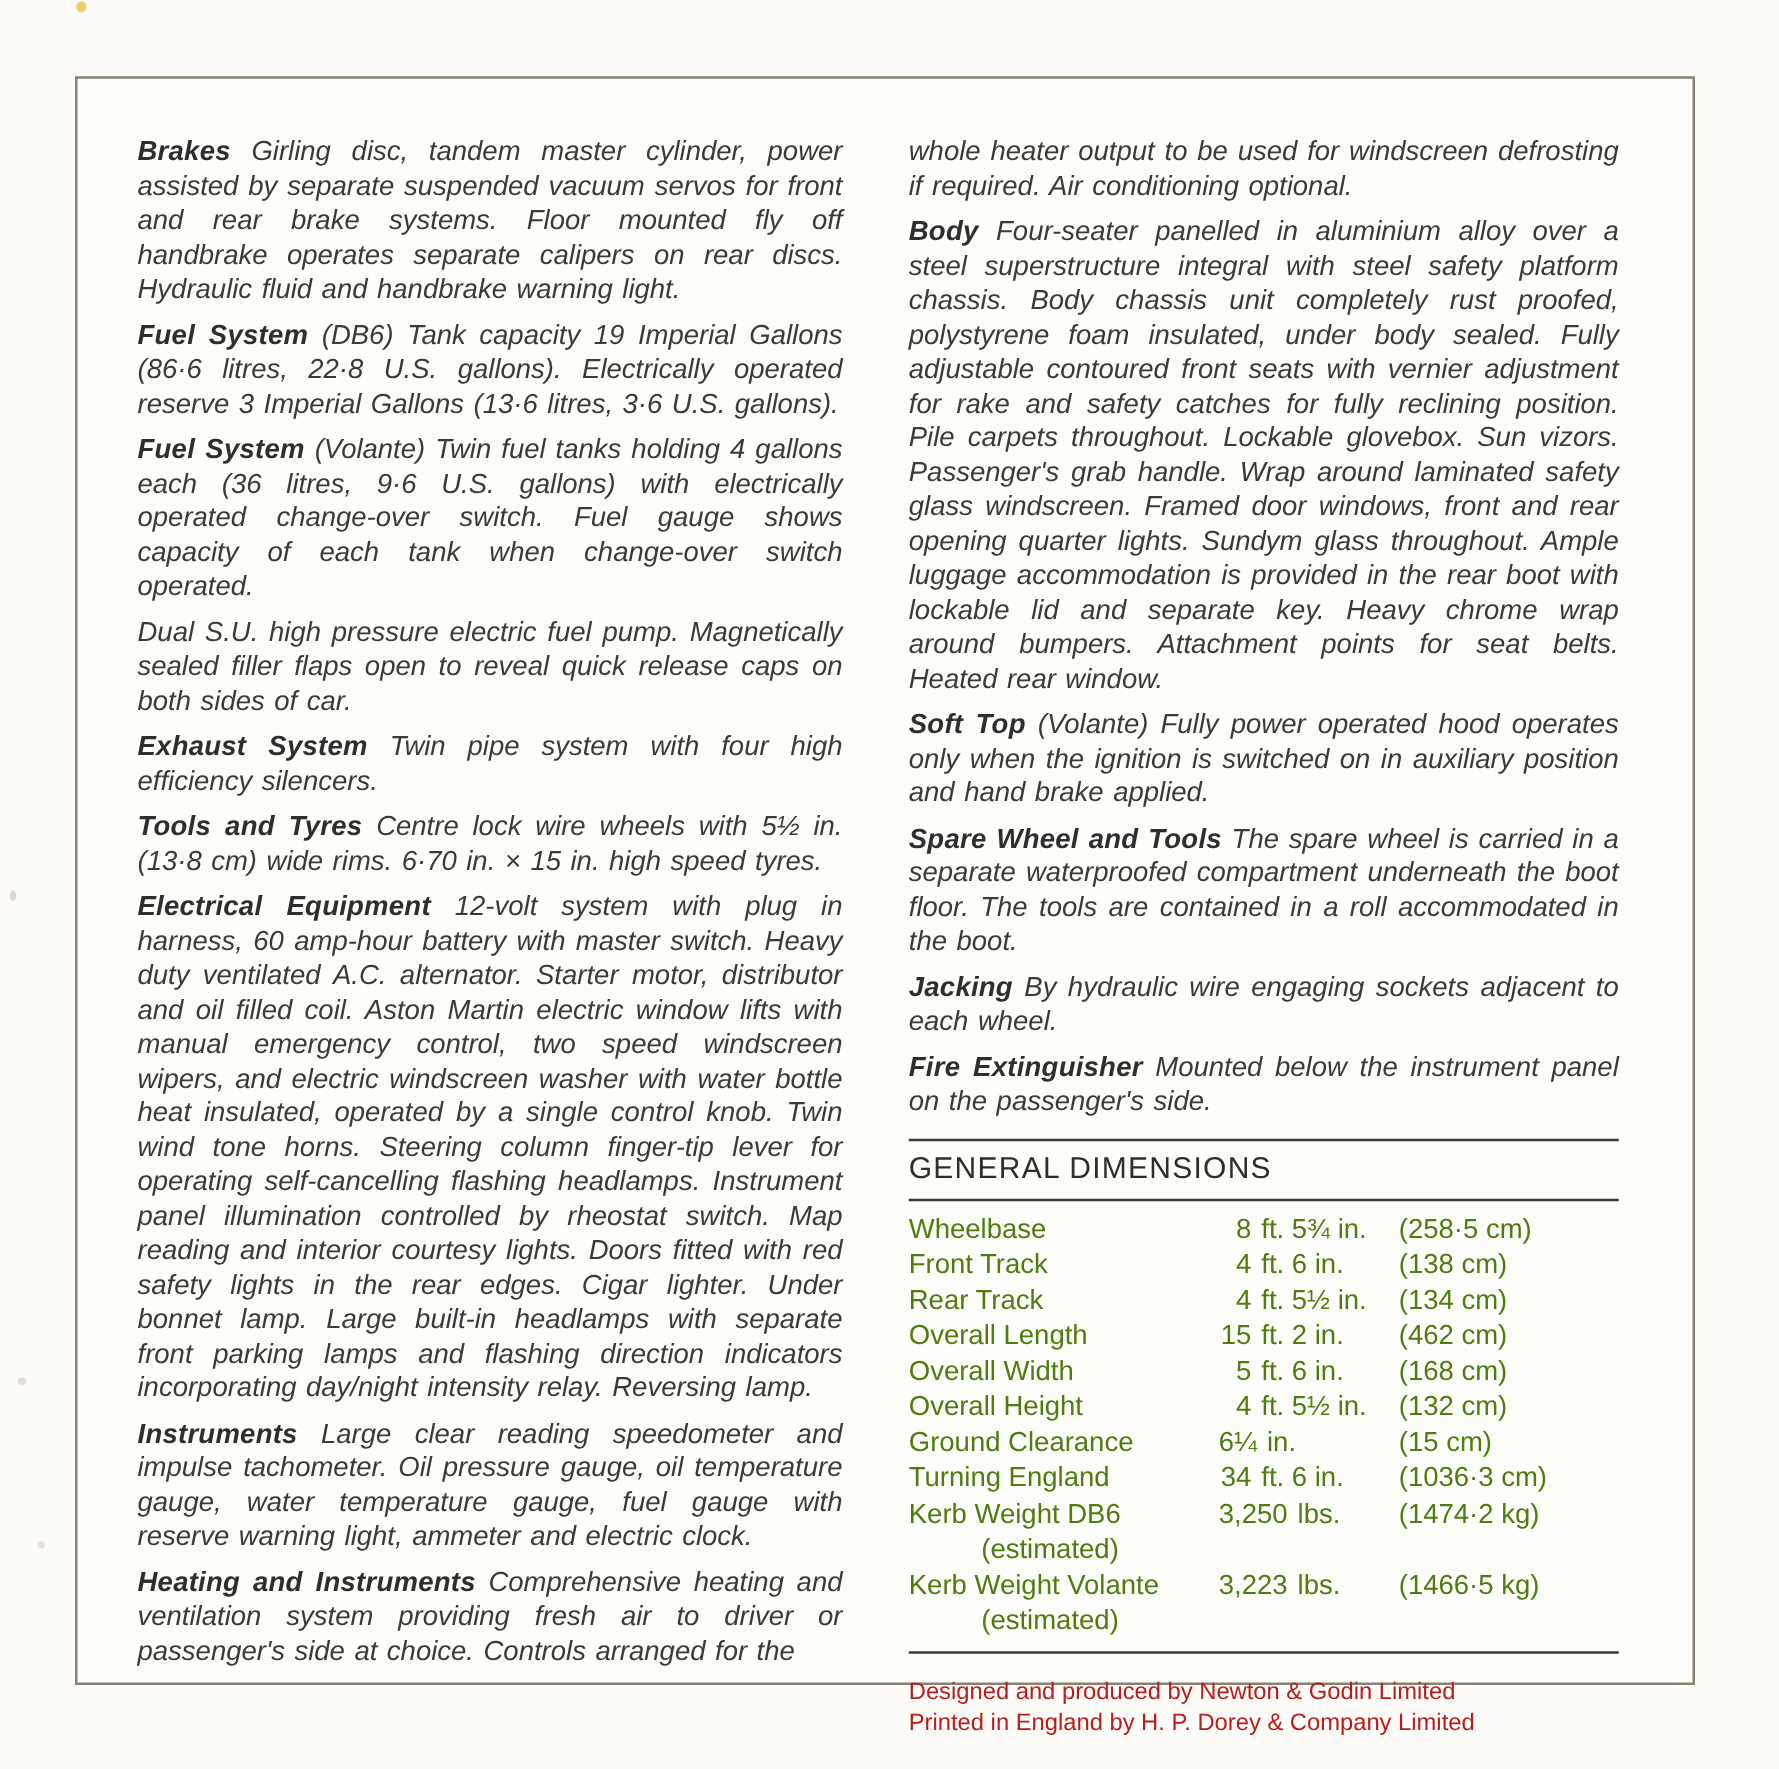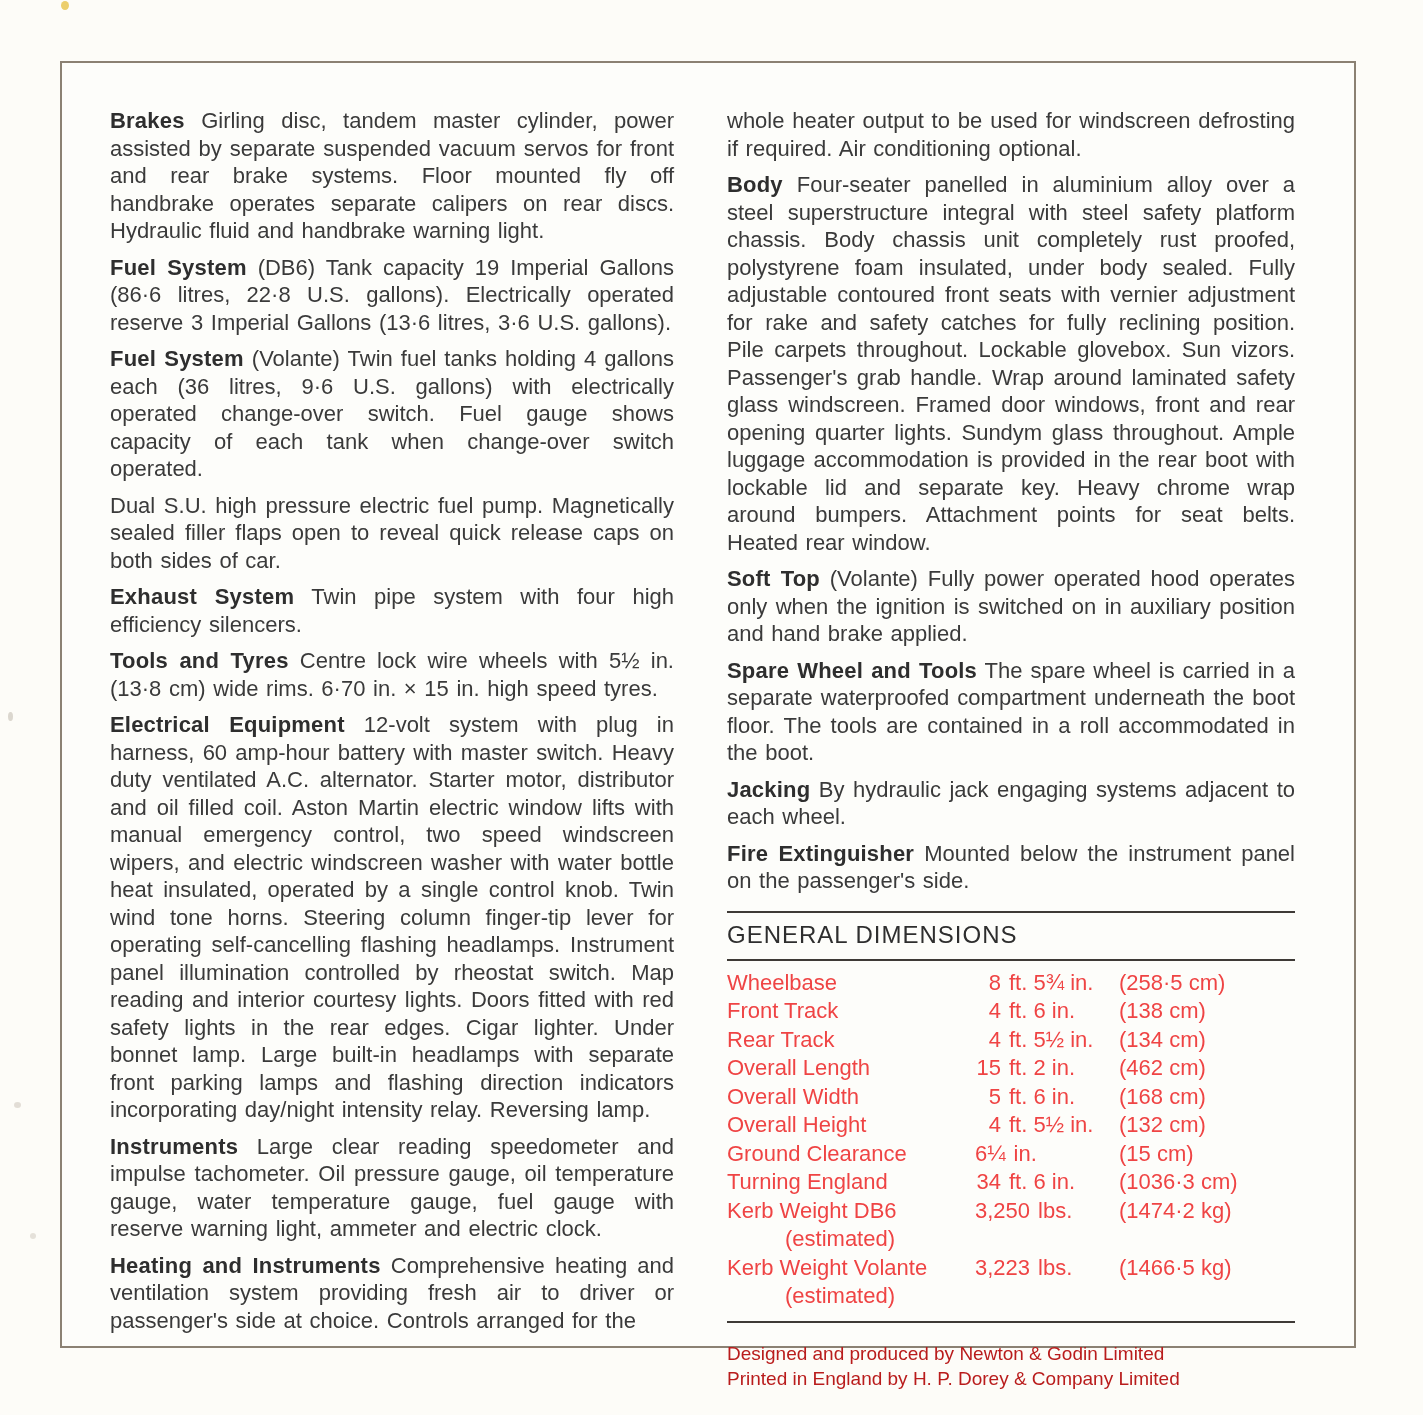--- a/index.html
+++ b/index.html
@@ -31,20 +31,21 @@
   }
   #col-left  { left: 48px;  width: 564px; }
   #col-right { left: 665px; width: 568px; }
   p.para {
     margin: 0 0 9px 0;
     font-size: 22px;
     line-height: 27.5px;
     text-align: justify;
     word-spacing: 1.5px;
     color: #3a3a3a;
+    font-style: italic;
   }
   p.para b.rh { font-weight: 700; color: #2e2e2e; letter-spacing: 0.2px; }
   
   #dims { margin-top: 16px; }
   .rule {
     border: none;
     border-top: 2px solid #3e3a36;
     margin: 0;
   }
   #dims-title {
@@ -57,21 +58,21 @@
   #dims-table {
     width: 100%;
     border-collapse: collapse;
     margin-top: 8px;
   }
   #dims-table td {
     font-size: 22px;
     line-height: 28.5px;
     vertical-align: top;
     padding: 0;
-    color: #ef4444;
+    color: #4d7c0f;
   }
   td.c-label { width: 248px; }
   td.c-imp   { width: 144px; }
   td.c-met   { width: auto; }
   .num {
     display: inline-block;
     min-width: 26px;
     text-align: right;
     margin-right: 8px;
   }
@@ -114,21 +115,21 @@
       <p class="para"><b class="rh">Electrical Equipment</b> <span>12-volt system with plug in harness, 60 amp-hour battery with master switch. Heavy duty ventilated A.C. alternator. Starter motor, distributor and oil filled coil. Aston Martin electric window lifts with manual emergency control, two speed windscreen wipers, and electric windscreen washer with water bottle heat insulated, operated by a single control knob. Twin wind tone horns. Steering column finger-tip lever for operating self-cancelling flashing headlamps. Instrument panel illumination controlled by rheostat switch. Map reading and interior courtesy lights. Doors fitted with red safety lights in the rear edges. Cigar lighter. Under bonnet lamp. Large built-in headlamps with separate front parking lamps and flashing direction indicators incorporating day/night intensity relay. Reversing lamp.</span></p>
       <p class="para"><b class="rh">Instruments</b> <span>Large clear reading speedometer and impulse tachometer. Oil pressure gauge, oil temperature gauge, water temperature gauge, fuel gauge with reserve warning light, ammeter and electric clock.</span></p>
       <p class="para"><b class="rh">Heating and Instruments</b> <span>Comprehensive heating and ventilation system providing fresh air to driver or passenger's side at choice. Controls arranged for the</span></p>
     </div>
 
     <div class="col" id="col-right">
       <p class="para"><b class="rh"></b> <span>whole heater output to be used for windscreen defrosting if required. Air conditioning optional.</span></p>
       <p class="para"><b class="rh">Body</b> <span>Four-seater panelled in aluminium alloy over a steel superstructure integral with steel safety platform chassis. Body chassis unit completely rust proofed, polystyrene foam insulated, under body sealed. Fully adjustable contoured front seats with vernier adjustment for rake and safety catches for fully reclining position. Pile carpets throughout. Lockable glovebox. Sun vizors. Passenger's grab handle. Wrap around laminated safety glass windscreen. Framed door windows, front and rear opening quarter lights. Sundym glass throughout. Ample luggage accommodation is provided in the rear boot with lockable lid and separate key. Heavy chrome wrap around bumpers. Attachment points for seat belts. Heated rear window.</span></p>
       <p class="para"><b class="rh">Soft Top</b> <span>(Volante) Fully power operated hood operates only when the ignition is switched on in auxiliary position and hand brake applied.</span></p>
       <p class="para"><b class="rh">Spare Wheel and Tools</b> <span>The spare wheel is carried in a separate waterproofed compartment underneath the boot floor. The tools are contained in a roll accommodated in the boot.</span></p>
-      <p class="para"><b class="rh">Jacking</b> <span>By hydraulic jack engaging systems adjacent to each wheel.</span></p>
+      <p class="para"><b class="rh">Jacking</b> <span>By hydraulic wire engaging sockets adjacent to each wheel.</span></p>
       <p class="para"><b class="rh">Fire Extinguisher</b> <span>Mounted below the instrument panel on the passenger's side.</span></p>
 
       <div id="dims">
         <hr class="rule">
         <div id="dims-title">GENERAL DIMENSIONS</div>
         <hr class="rule">
         <table id="dims-table">
           <tbody>
             <tr>
               <td class="c-label">

